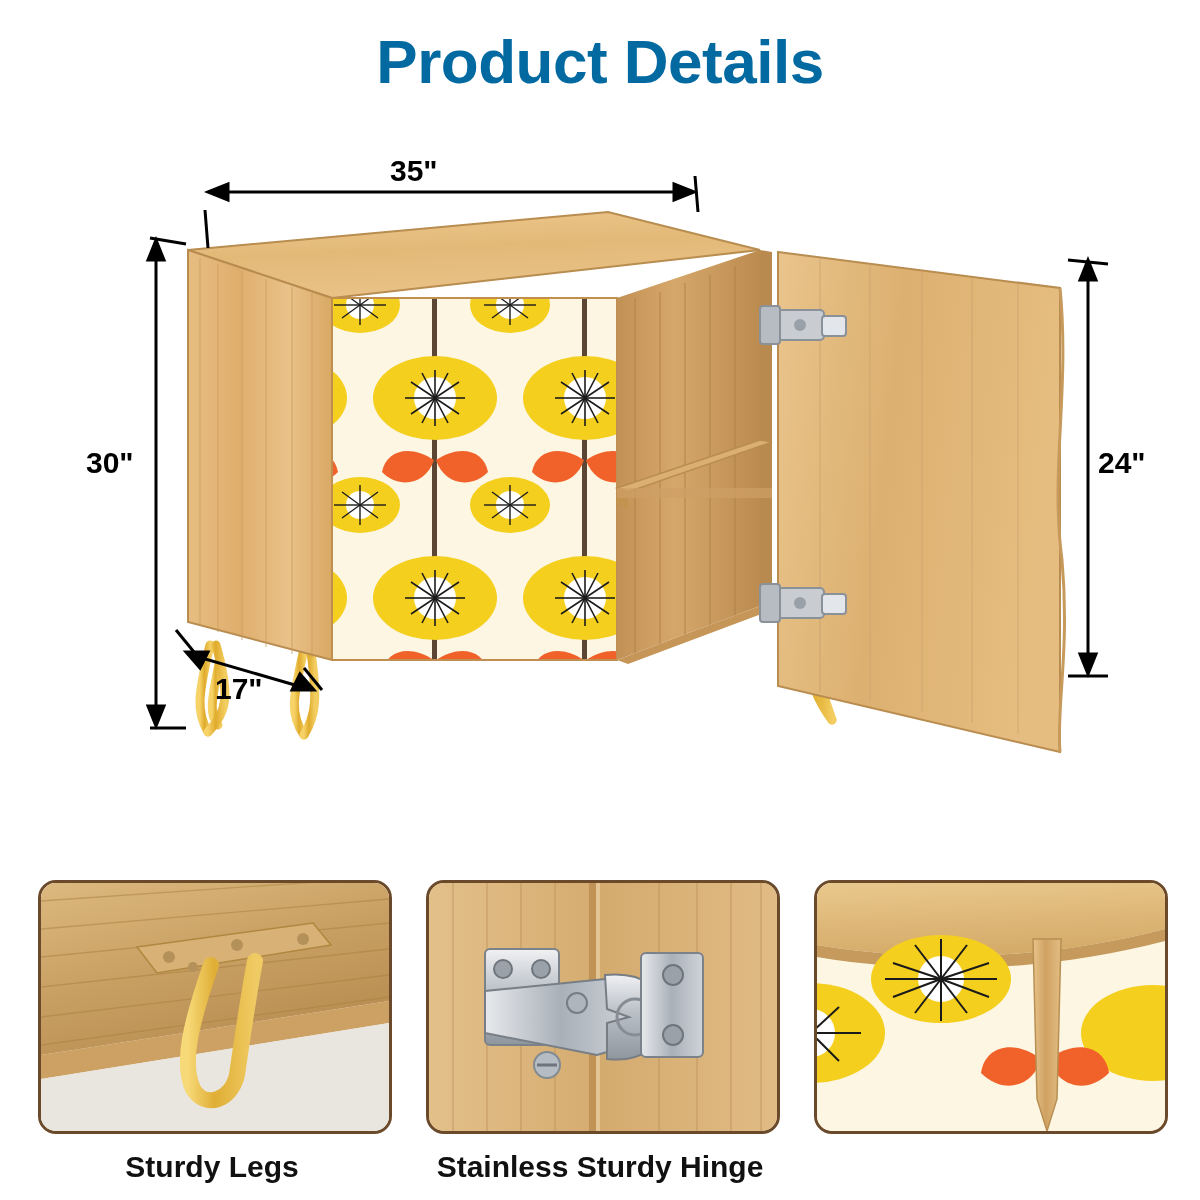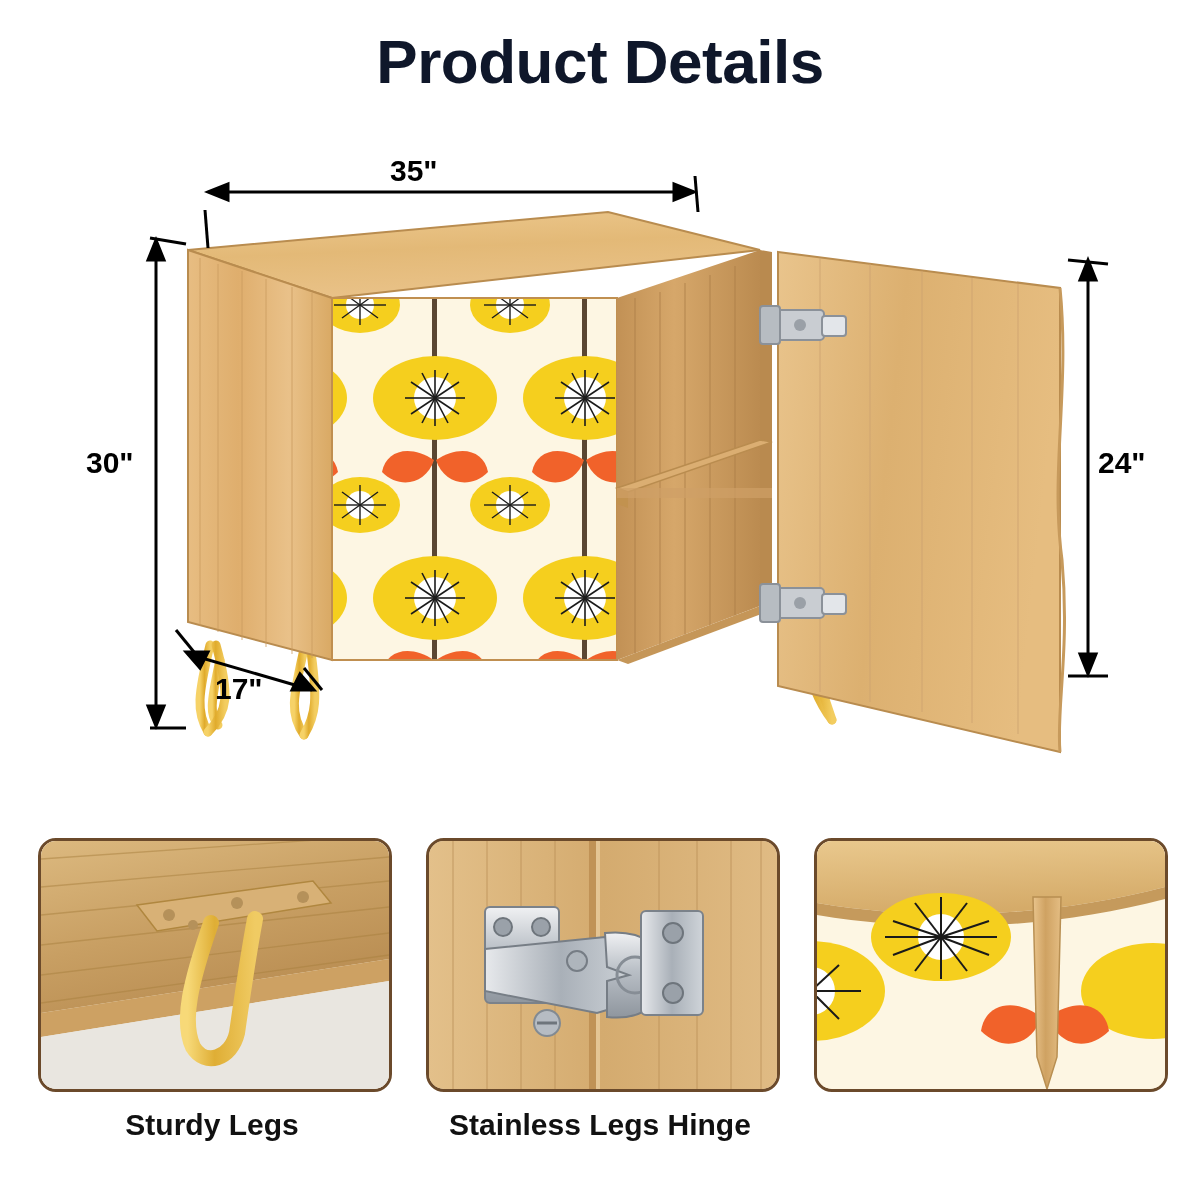--- a/index.html
+++ b/index.html
@@ -15,21 +15,21 @@
     overflow: hidden;
   }
   .page-title {
     position: absolute;
     top: 26px;
     left: 0;
     width: 1200px;
     text-align: center;
     font-size: 62px;
     font-weight: bold;
-    color: #0f172a;
+    color: #0369a1;
     letter-spacing: -0.5px;
   }
 
   
   .diagram {
     position: absolute;
     top: 140px;
     left: 60px;
     width: 1080px;
     height: 680px;
@@ -47,20 +47,21 @@
   .cards {
     position: absolute;
     top: 838px;
     left: 0;
     width: 1200px;
     height: 340px;
   }
   .card {
     position: absolute;
     width: 348px;
+    margin-top: 42px;
   }
   .card-img {
     width: 348px;
     height: 248px;
     border: 3px solid #6b4a2b;
     border-radius: 18px;
     overflow: hidden;
     position: relative;
     background: #e8d9c3;
   }
@@ -371,21 +372,21 @@
         <rect x="212" y="70" width="62" height="104" rx="5" fill="url(#steel2)" stroke="#7b828a" stroke-width="2"></rect>
         <circle cx="244" cy="92" r="10" fill="#9aa1a9" stroke="#6e757c" stroke-width="2"></circle>
         <circle cx="244" cy="152" r="10" fill="#9aa1a9" stroke="#6e757c" stroke-width="2"></circle>
 
         <circle cx="118" cy="182" r="13" fill="#b6bcc3" stroke="#828a92" stroke-width="2"></circle>
         <line x1="108" y1="182" x2="128" y2="182" stroke="#6e757c" stroke-width="3"></line>
 
         <circle cx="148" cy="120" r="10" fill="#aeb5bc" stroke="#767d85" stroke-width="2"></circle>
       </svg>
     </div>
-    <div class="card-caption">Stainless Legs Hinge</div>
+    <div class="card-caption">Stainless Sturdy Hinge</div>
   </div>
 
   <div class="card" id="card-2">
     <div class="card-img">
       <svg width="348" height="248" viewBox="0 0 348 248">
         <defs>
           <linearGradient id="c3top" x1="0" y1="0" x2="0.2" y2="1">
             <stop offset="0%" stop-color="#e9c88d"></stop>
             <stop offset="100%" stop-color="#d5ab69"></stop>
           </linearGradient>

